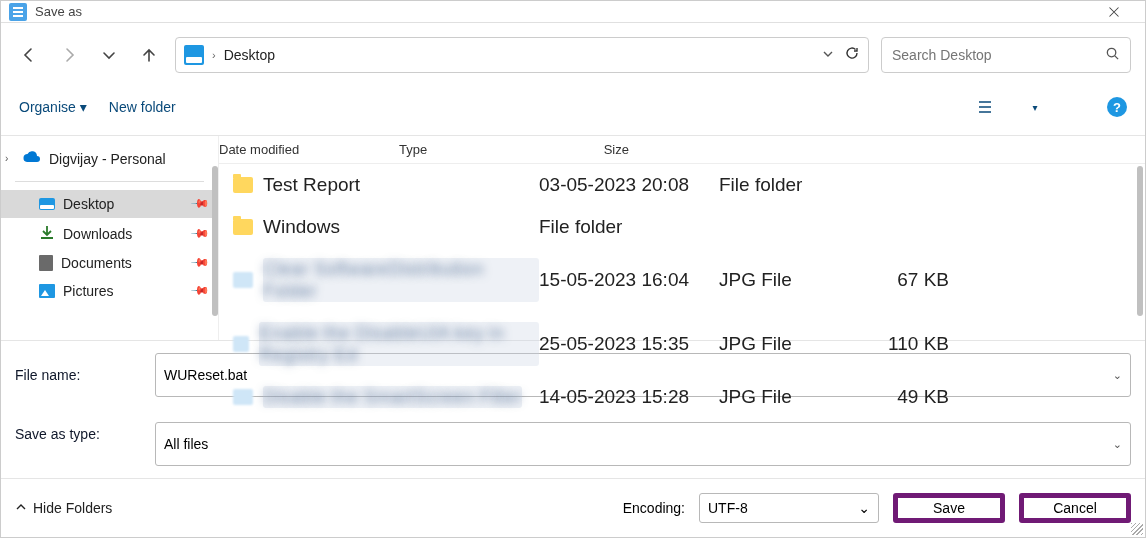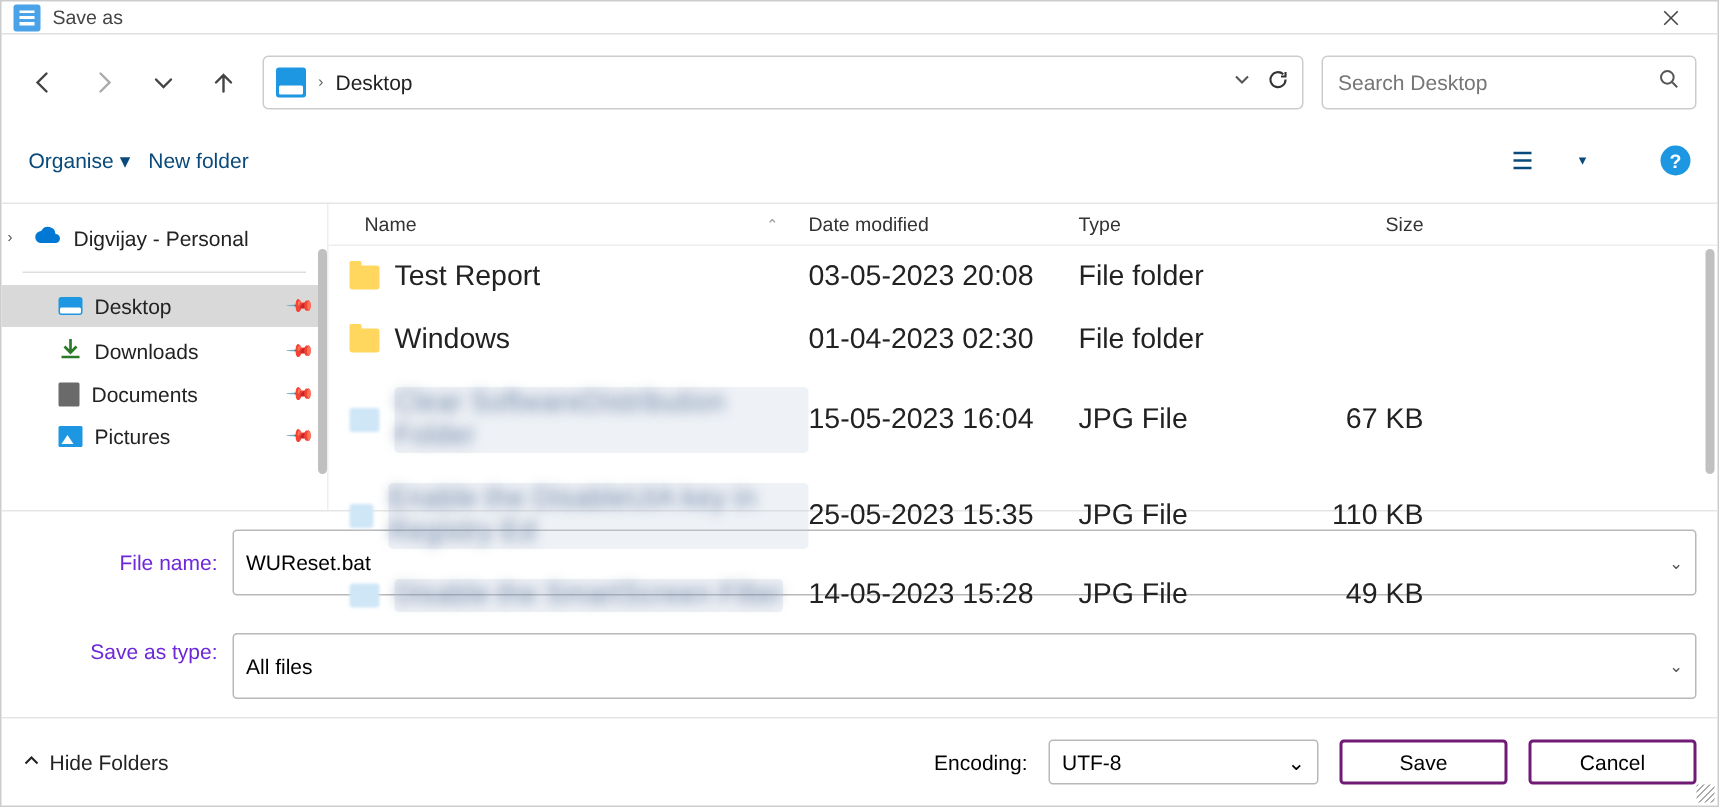--- a/index.html
+++ b/index.html
@@ -25,21 +25,21 @@
     .addressbar .crumb-text { font-size: 14px; color: #222; flex: 1; }
     .addr-right { display:flex; gap:10px; align-items:center; }
     .addr-chevron { color:#555; }
     .addr-refresh { color:#333; cursor:pointer; }
 
     .searchbox { width: 250px; height: 36px; border: 1px solid #ccc; border-radius: 4px; display: flex; align-items: center; padding: 0 10px; }
     .searchbox input { border: none; outline: none; flex: 1; font-size: 14px; color: #555; }
     .searchbox .sicon { color: #555; }
 
     
-    .toolbar { display: flex; align-items: center; padding: 6px 18px 14px; gap: 12px; border-bottom: 1px solid #e5e5e5; justify-content: space-between; }
+    .toolbar { display: flex; align-items: center; padding: 6px 18px 14px; gap: 22px; border-bottom: 1px solid #e5e5e5; justify-content: space-between; }
     .toolbar .tbtn { color: #0a4a7a; font-size: 14px; cursor: pointer; display:flex; align-items:center; gap:4px; }
     .toolbar .spacer { flex: 1; }
     .toolbar .view-icon { width: 28px; height: 28px; display:flex; align-items:center; justify-content:center; cursor:pointer; border-radius:4px; color:#0a4a7a; }
     .toolbar .help-icon { width: 20px; height: 20px; border-radius: 50%; background: #1e97e2; color: #fff; display:flex; align-items:center; justify-content:center; font-size:13px; font-weight:bold; cursor:pointer; }
 
     
     .body-split { flex: 1; display: flex; min-height: 0; }
 
     
     .sidebar { width: 218px; border-right: 1px solid #eee; padding-top: 8px; display:flex; flex-direction:column; position:relative; }
@@ -71,32 +71,32 @@
     .fl-row { display: flex; align-items: center; padding: 10px 0; font-size: 19px; color: #222; }
     .fl-row .fl-col-name { display: flex; align-items: center; gap: 10px; padding-left: 14px; }
     .folder-ico { width: 20px; height: 16px; background: #ffd75e; border-radius: 2px; position:relative; }
     .folder-ico::before { content:""; position:absolute; top:-3px; left:0; width:8px; height:4px; background:#ffd75e; border-radius:1px 1px 0 0; }
     .blur-ico { width:20px; height:16px; background:#cfe6f7; border-radius:2px; filter:blur(1px); }
     .blur-text { color: transparent; text-shadow: 0 0 8px rgba(80,110,150,.8); background:rgba(200,210,225,.3); border-radius:3px; }
 
     
     .bottom-fields { border-top: 1px solid #e5e5e5; padding: 8px 14px 8px 14px; }
     .field-row { display: flex; align-items: center; margin: 4px 0; }
-    .field-label { width: 140px; text-align: right; padding-right: 10px; font-size: 14px; color: #6d28d9; }
+    .field-label { width: 140px; padding-right: 10px; font-size: 14px; color: #0f172a; }
     .field-input { flex: 1; height: 44px; border: 1px solid #b8b8b8; border-radius: 3px; padding: 0 8px; font-size: 14px; display:flex; align-items:center; justify-content:space-between; cursor:text; }
     .field-input.select { cursor: pointer; margin-top: 21px; }
     .field-input .chev { color:#555; font-size:11px; }
 
     
     .footer { display: flex; align-items: center; padding: 14px; gap: 14px; border-top: 1px solid #e5e5e5; }
     .footer .hide-folders { display:flex; align-items:center; gap:6px; cursor:pointer; font-size:14px; color:#222; }
     .footer .spacer { flex: 1; }
     .footer .enc-label { font-size: 14px; }
     .footer .enc-select { width: 180px; height: 30px; border: 1px solid #b8b8b8; border-radius: 3px; padding: 0 8px; display:flex; align-items:center; justify-content:space-between; font-size:14px; cursor:pointer; }
-    .footer .btn { width: 112px; height: 30px; border: 2px solid #701a75; border-radius: 3px; background: #fff; font-size: 14px; cursor: pointer; }
+    .footer .btn { width: 112px; height: 30px; border: 5px solid #701a75; border-radius: 3px; background: #fff; font-size: 14px; cursor: pointer; }
 
     .resize-grip { position:absolute; right:2px; bottom:2px; width:12px; height:12px; background: repeating-linear-gradient(135deg, #aaa 0 1px, transparent 1px 3px); }
     body { position: relative; }
   </style>
 </head>
 <body>
 
 <div class="titlebar">
   <div class="app-icon"></div>
   <div class="title">Save as</div>
@@ -200,44 +200,39 @@
     </div>
     <div class="tree-item sub">
       <span class="ico-pic"></span>
       <span>Pictures</span>
       <span class="pin">📌</span>
     </div>
   </div>
 
   <div class="filelist">
     <div class="fl-header">
-      <div class="fl-col-name">
-          <span>Name</span>
-          <span class="sort-arrow" style="margin-left:auto; margin-right:20px;">⌃</span>
-        </div>
       <div class="fl-col-date">Date modified</div>
       <div class="fl-col-type">Type</div>
       <div class="fl-col-size">Size</div>
     </div>
     <div id="file-rows">
         <div class="fl-row">
           <div class="fl-col-name">
             <span class="folder-ico"></span>
             <span>Test Report</span>
           </div>
           <div class="fl-col-date">03-05-2023 20:08</div>
           <div class="fl-col-type">File folder</div>
           <div class="fl-col-size"></div>
         </div>
         <div class="fl-row">
           <div class="fl-col-name">
             <span class="folder-ico"></span>
             <span>Windows</span>
           </div>
-          <div class="fl-col-date">01-04-2023 02:30</div>
           <div class="fl-col-type">File folder</div>
           <div class="fl-col-size"></div>
         </div>
         <div class="fl-row">
           <div class="fl-col-name">
             <span class="blur-ico"></span>
             <span class="blur-text">Clear SoftwareDistribution Folder</span>
           </div>
           <div class="fl-col-date">15-05-2023 16:04</div>
           <div class="fl-col-type">JPG File</div>

